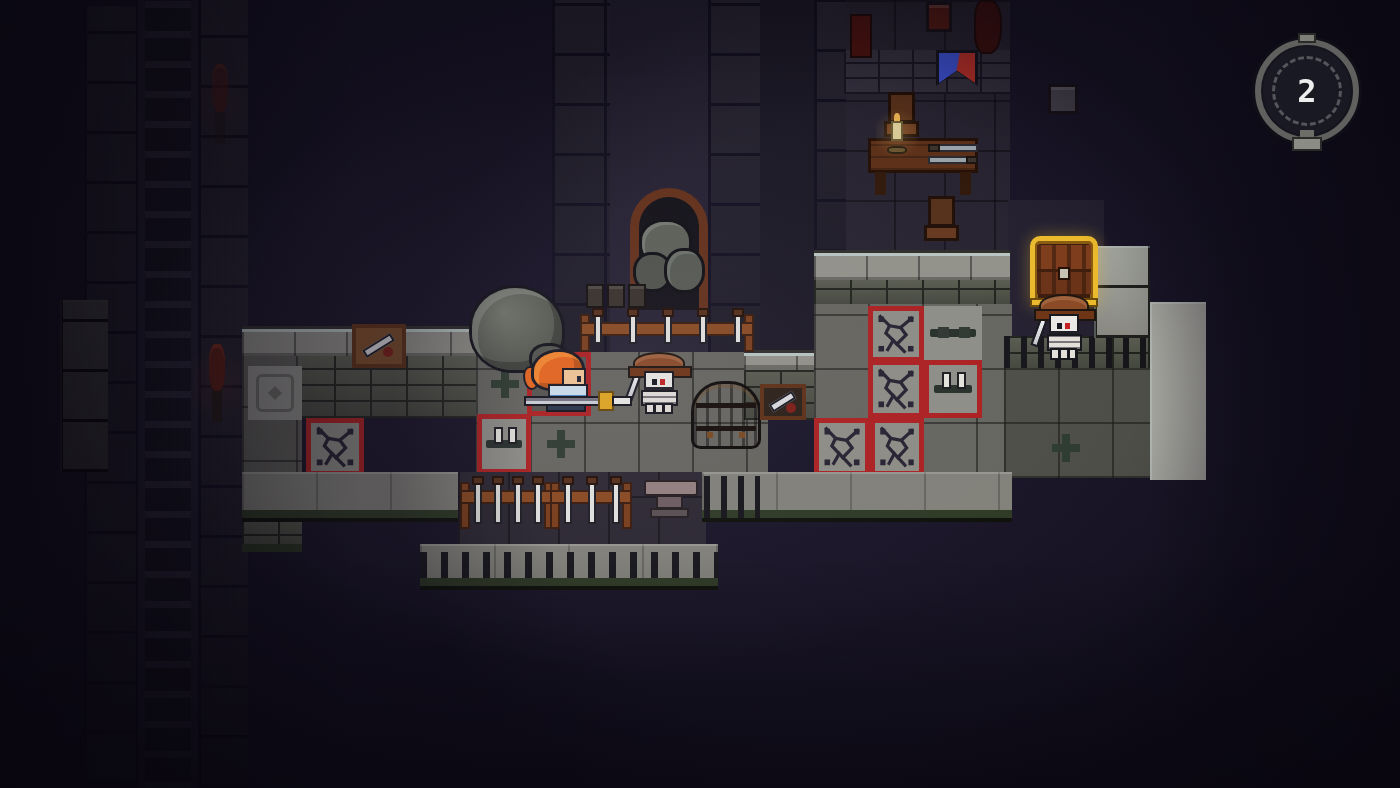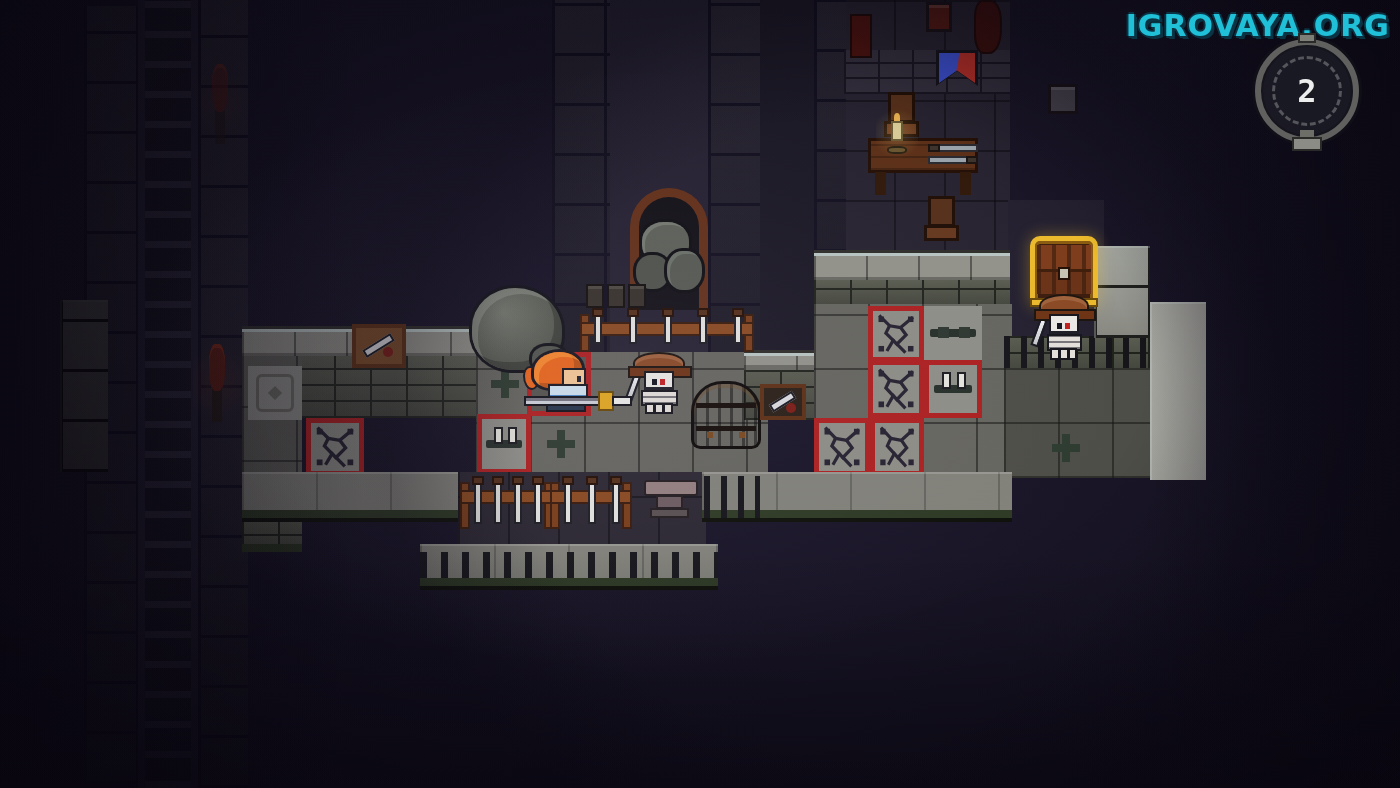--- a/index.html
+++ b/index.html
@@ -474,21 +474,20 @@
         <i class="face"></i>
         <i class="eye"></i>
         <i class="torso"></i>
         <i class="legs"></i>
         <i class="blade"></i>
         <i class="guard"></i>
         <i class="grip"></i>
       </div>
     </div>
   <div class="vignette"></div>
-  <div class="watermark" style="color: rgb(31, 192, 216);">IGROVAYA.ORG</div>
   <div class="timer">
     <div class="ring"></div>
     <div class="dash"></div>
     <div class="tabtop"></div>
     <div class="stem"></div>
     <div class="tabbot"></div>
     <div class="val">2</div>
   </div>
 </div>
 

